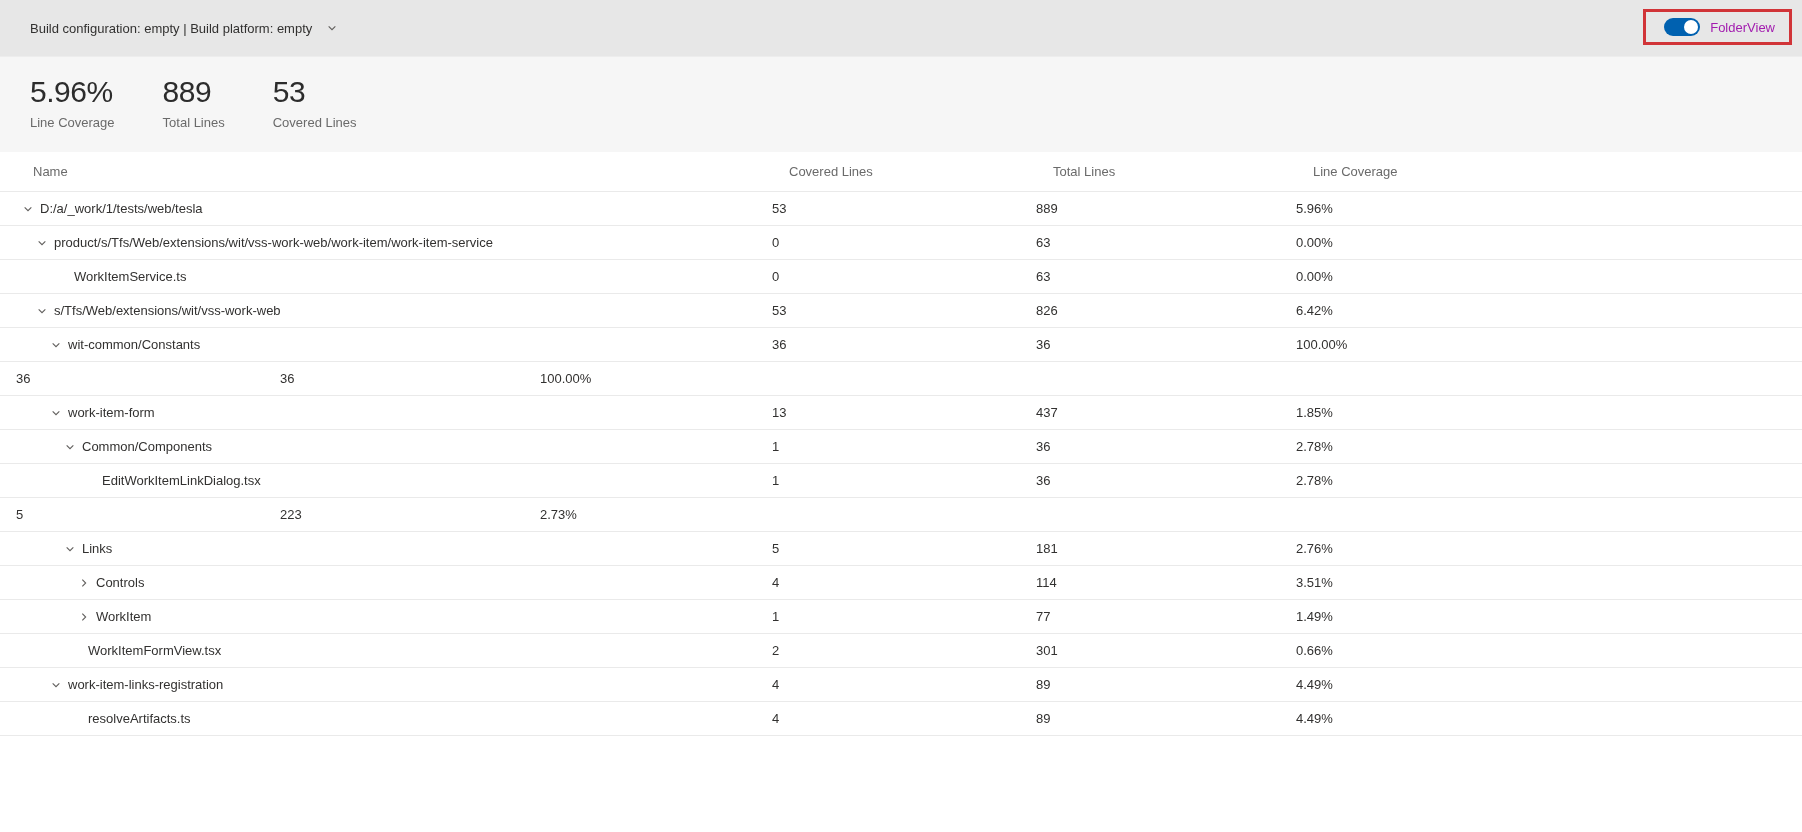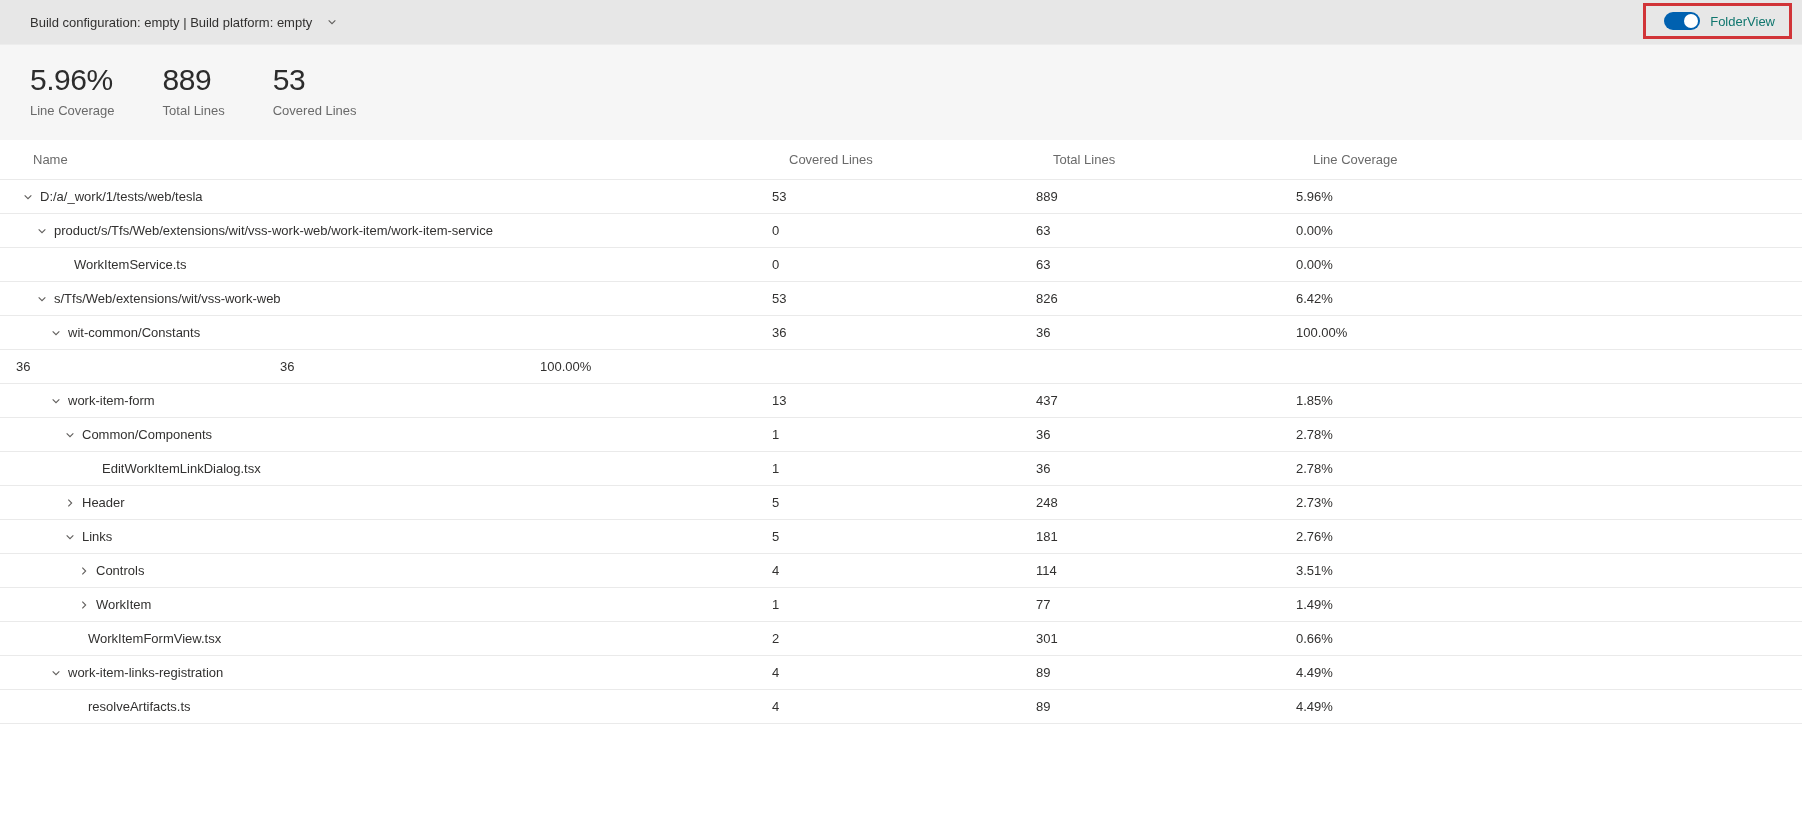--- a/index.html
+++ b/index.html
@@ -8,21 +8,21 @@
     font-size: 13px;
     color: #323130;
     background: #fff;
     width: 1802px;
   }
   .topbar {
     display: flex;
     align-items: center;
     justify-content: space-between;
     background: #e7e7e7;
-    height: 44px;
+    height: 56px;
     padding: 0 16px 0 30px;
     position: relative;
   }
   .build-config {
     display: flex;
     align-items: center;
     gap: 14px;
     color: #323130;
     font-size: 13px;
   }
@@ -46,21 +46,21 @@
   }
   .toggle-thumb {
     position: absolute;
     top: 2px;
     right: 2px;
     width: 14px;
     height: 14px;
     background: #fff;
     border-radius: 50%;
   }
-  .folderview-label { font-size: 13px; color: #0f766e; }
+  .folderview-label { font-size: 13px; color: #a21caf; }
   .stats {
     display: flex;
     gap: 48px;
     padding: 18px 30px 22px 30px;
     background: #f6f6f6;
     border-top: 1px solid #ededed;
   }
   .stat { display: flex; flex-direction: column; gap: 6px; }
   .stat-value { font-size: 30px; font-weight: 300; color: #2c2c2c; letter-spacing: -0.5px; }
   .stat-label { font-size: 13px; color: #6a6a6a; }
@@ -249,31 +249,22 @@
       <div class="cell-name">
         <span class="spacer" style="width: 56px;"></span>
         <span class="spacer" style="width: 18px;"></span>
         <span class="name-text">EditWorkItemLinkDialog.tsx</span>
       </div>
       <div class="cell-covered">1</div>
       <div class="cell-total">36</div>
       <div class="cell-coverage">2.78%</div>
     </div>
     <div class="row">
-      <div class="cell-name">
-        <span class="spacer" style="width: 42px;"></span>
-        <span class="chev">
-          <svg viewBox="0 0 12 12">
-            <path d="M4 2 L8 6 L4 10" fill="none" stroke="#605e5c" stroke-width="1.3"></path>
-          </svg>
-        </span>
-        <span class="name-text">Header</span>
-      </div>
       <div class="cell-covered">5</div>
-      <div class="cell-total">248</div>
+      <div class="cell-total">223</div>
       <div class="cell-coverage">2.73%</div>
     </div>
     <div class="row">
       <div class="cell-name">
         <span class="spacer" style="width: 42px;"></span>
         <span class="chev">
           <svg viewBox="0 0 12 12">
             <path d="M2 4 L6 8 L10 4" fill="none" stroke="#605e5c" stroke-width="1.3"></path>
           </svg>
         </span>

